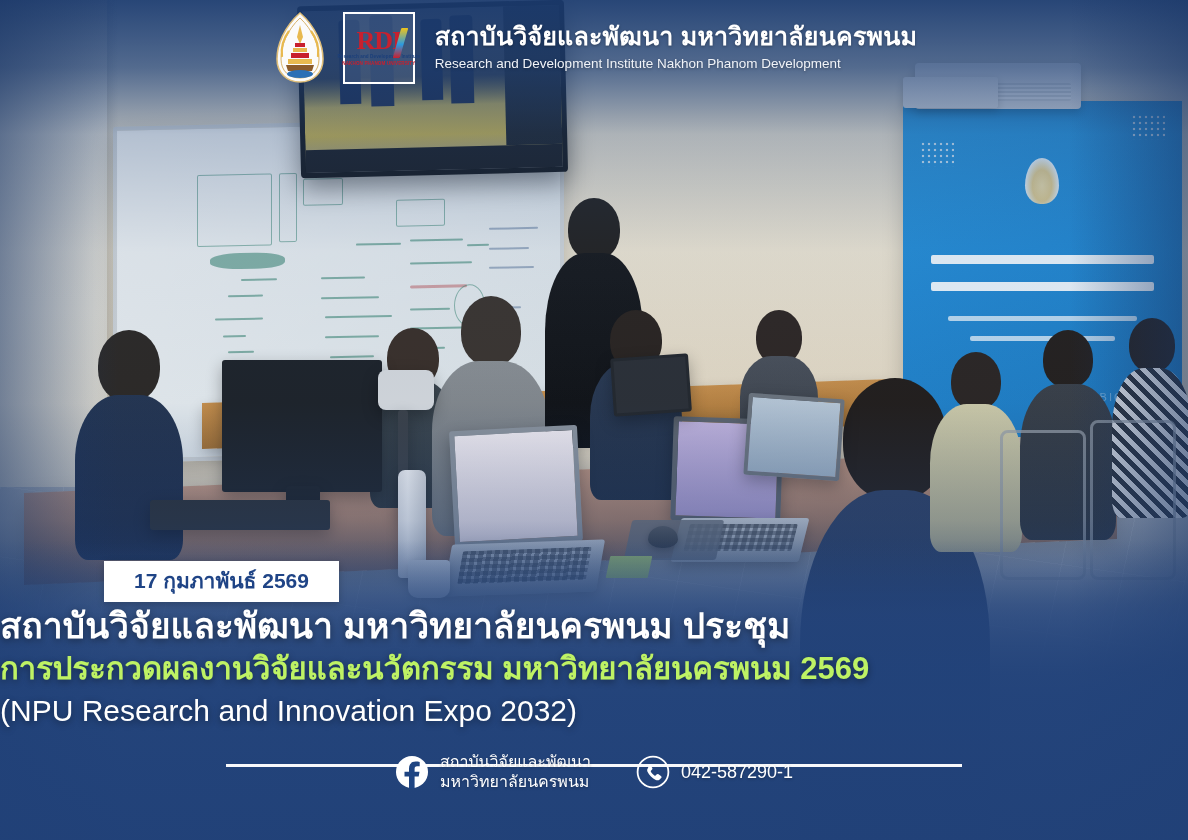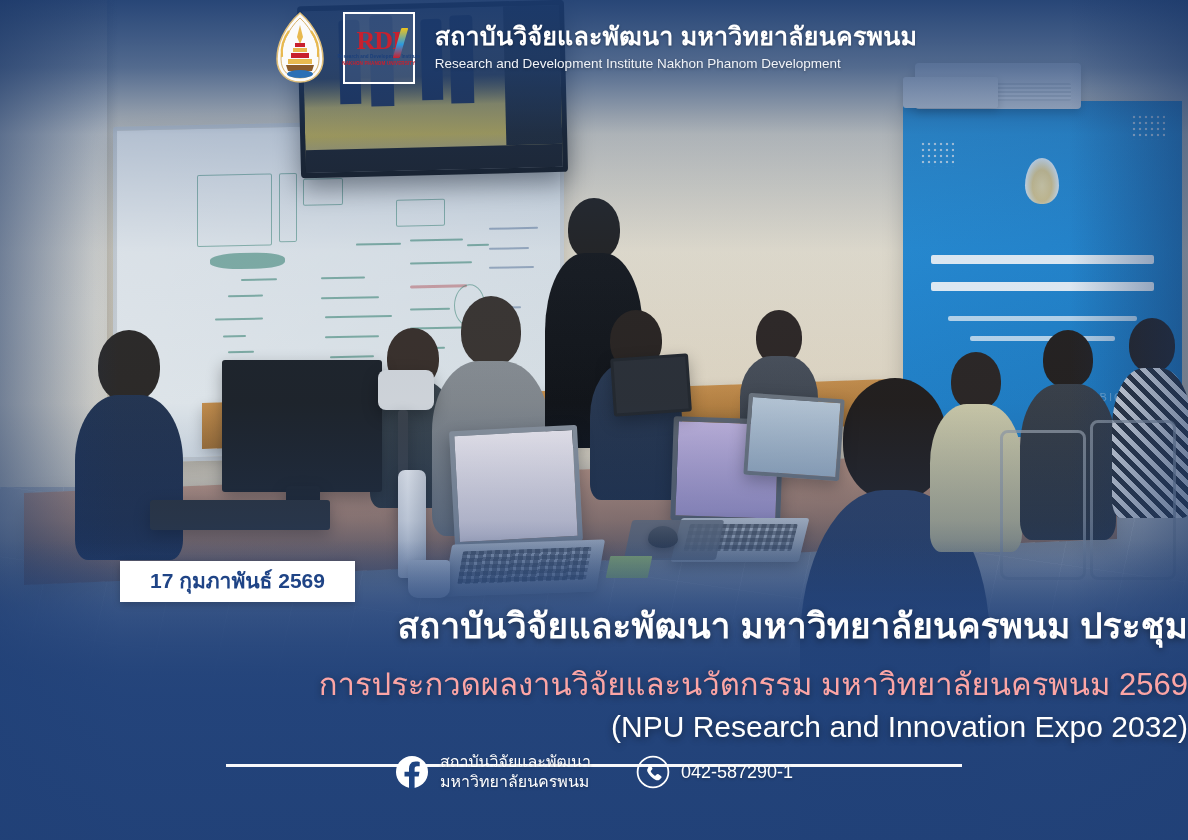--- a/index.html
+++ b/index.html
@@ -291,40 +291,39 @@
     text-shadow:0 1px 3px rgba(0,0,0,.35);
   }
 
   
   .date-badge{
     position:absolute; left:104px; top:561px;
     background:#ffffff;
     padding:9px 30px 10px;
     z-index:9;
     box-shadow:0 2px 7px rgba(0,0,0,.22);
-    margin-left:16px;
   }
   .date-badge span{
     color:#1f4486; font-size:21px; font-weight:700; line-height:1;
     white-space:nowrap;
   }
 
   
   .titles{
     position:absolute; left:0; right:0; top:604px;
-    text-align:right; z-index:9;padding-left:8px;
+    text-align:left; z-index:9;
   }
   .t1{
     color:#ffffff; font-size:35px; font-weight:700; line-height:1.24;
     letter-spacing:.2px;
     text-shadow:0 2px 7px rgba(0,0,0,.42);
   }
   .t2{
-    color:#fca5a5; font-size:31px; font-weight:400; line-height:1.32;
-    margin-top:18px;
+    color:#bef264; font-size:31px; font-weight:700; line-height:1.32;
+    margin-top:2px;
     text-shadow:0 2px 7px rgba(0,0,0,.42);
   }
   .t3{
     color:#ffffff; font-size:30px; font-weight:400; line-height:1.32;
     margin-top:1px;
     text-shadow:0 2px 7px rgba(0,0,0,.42);
   }
 
   
   .divider{

